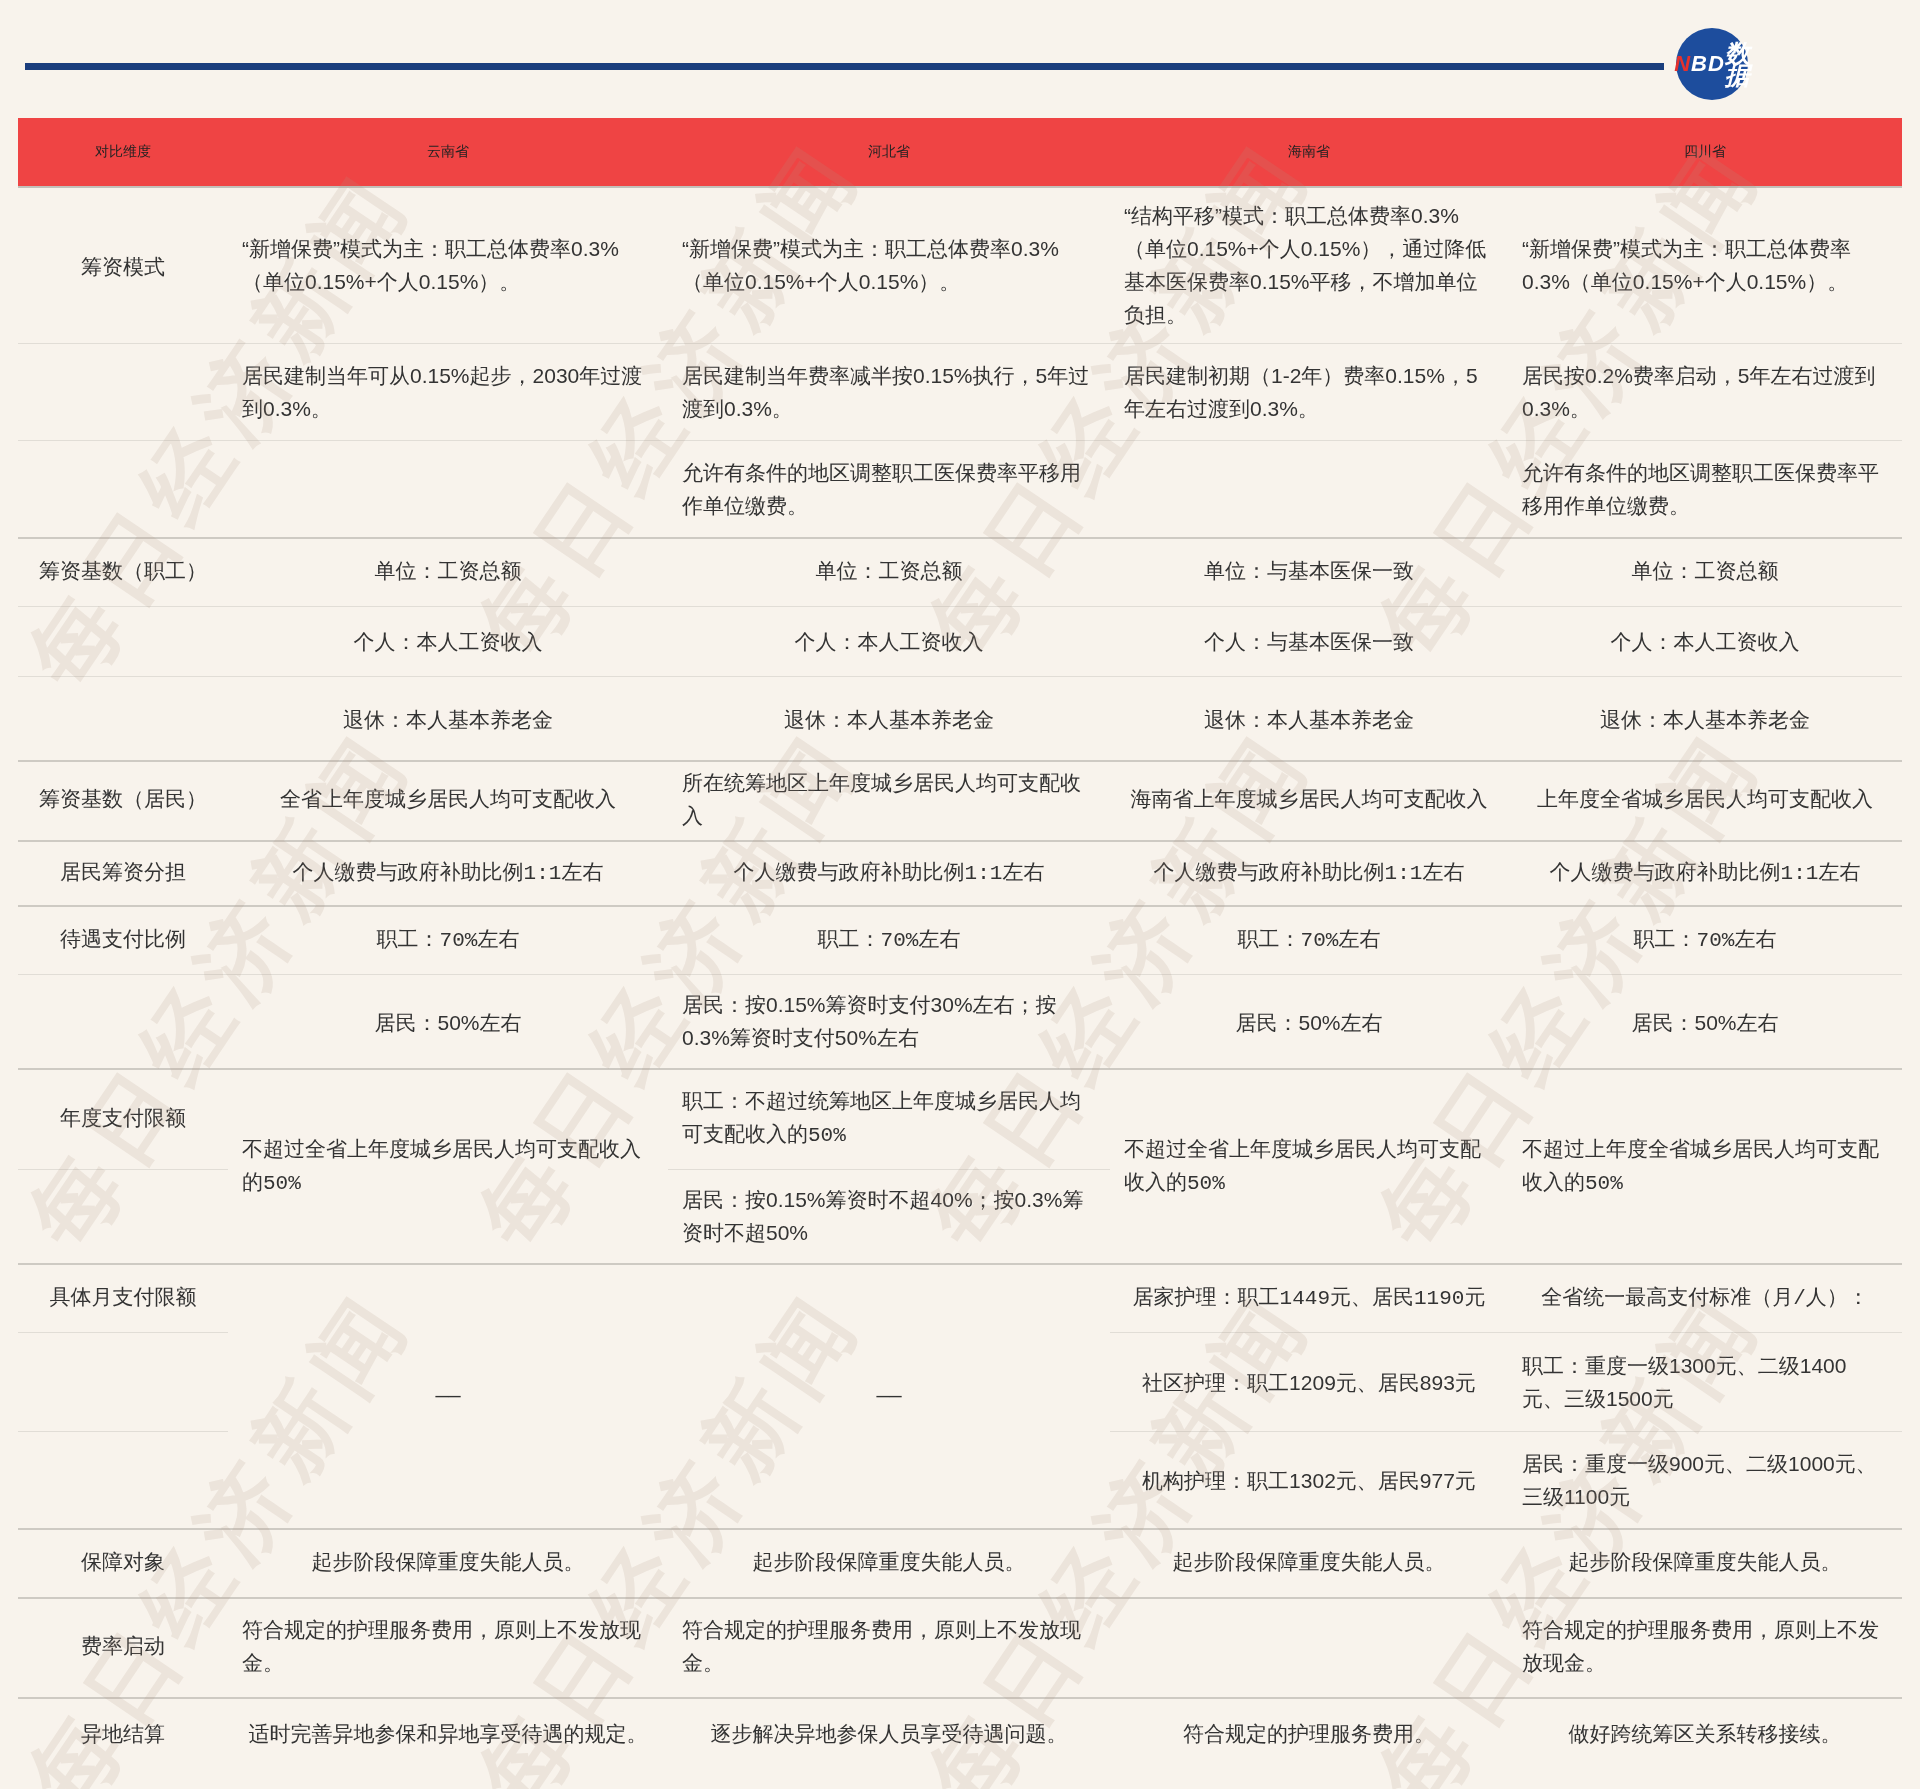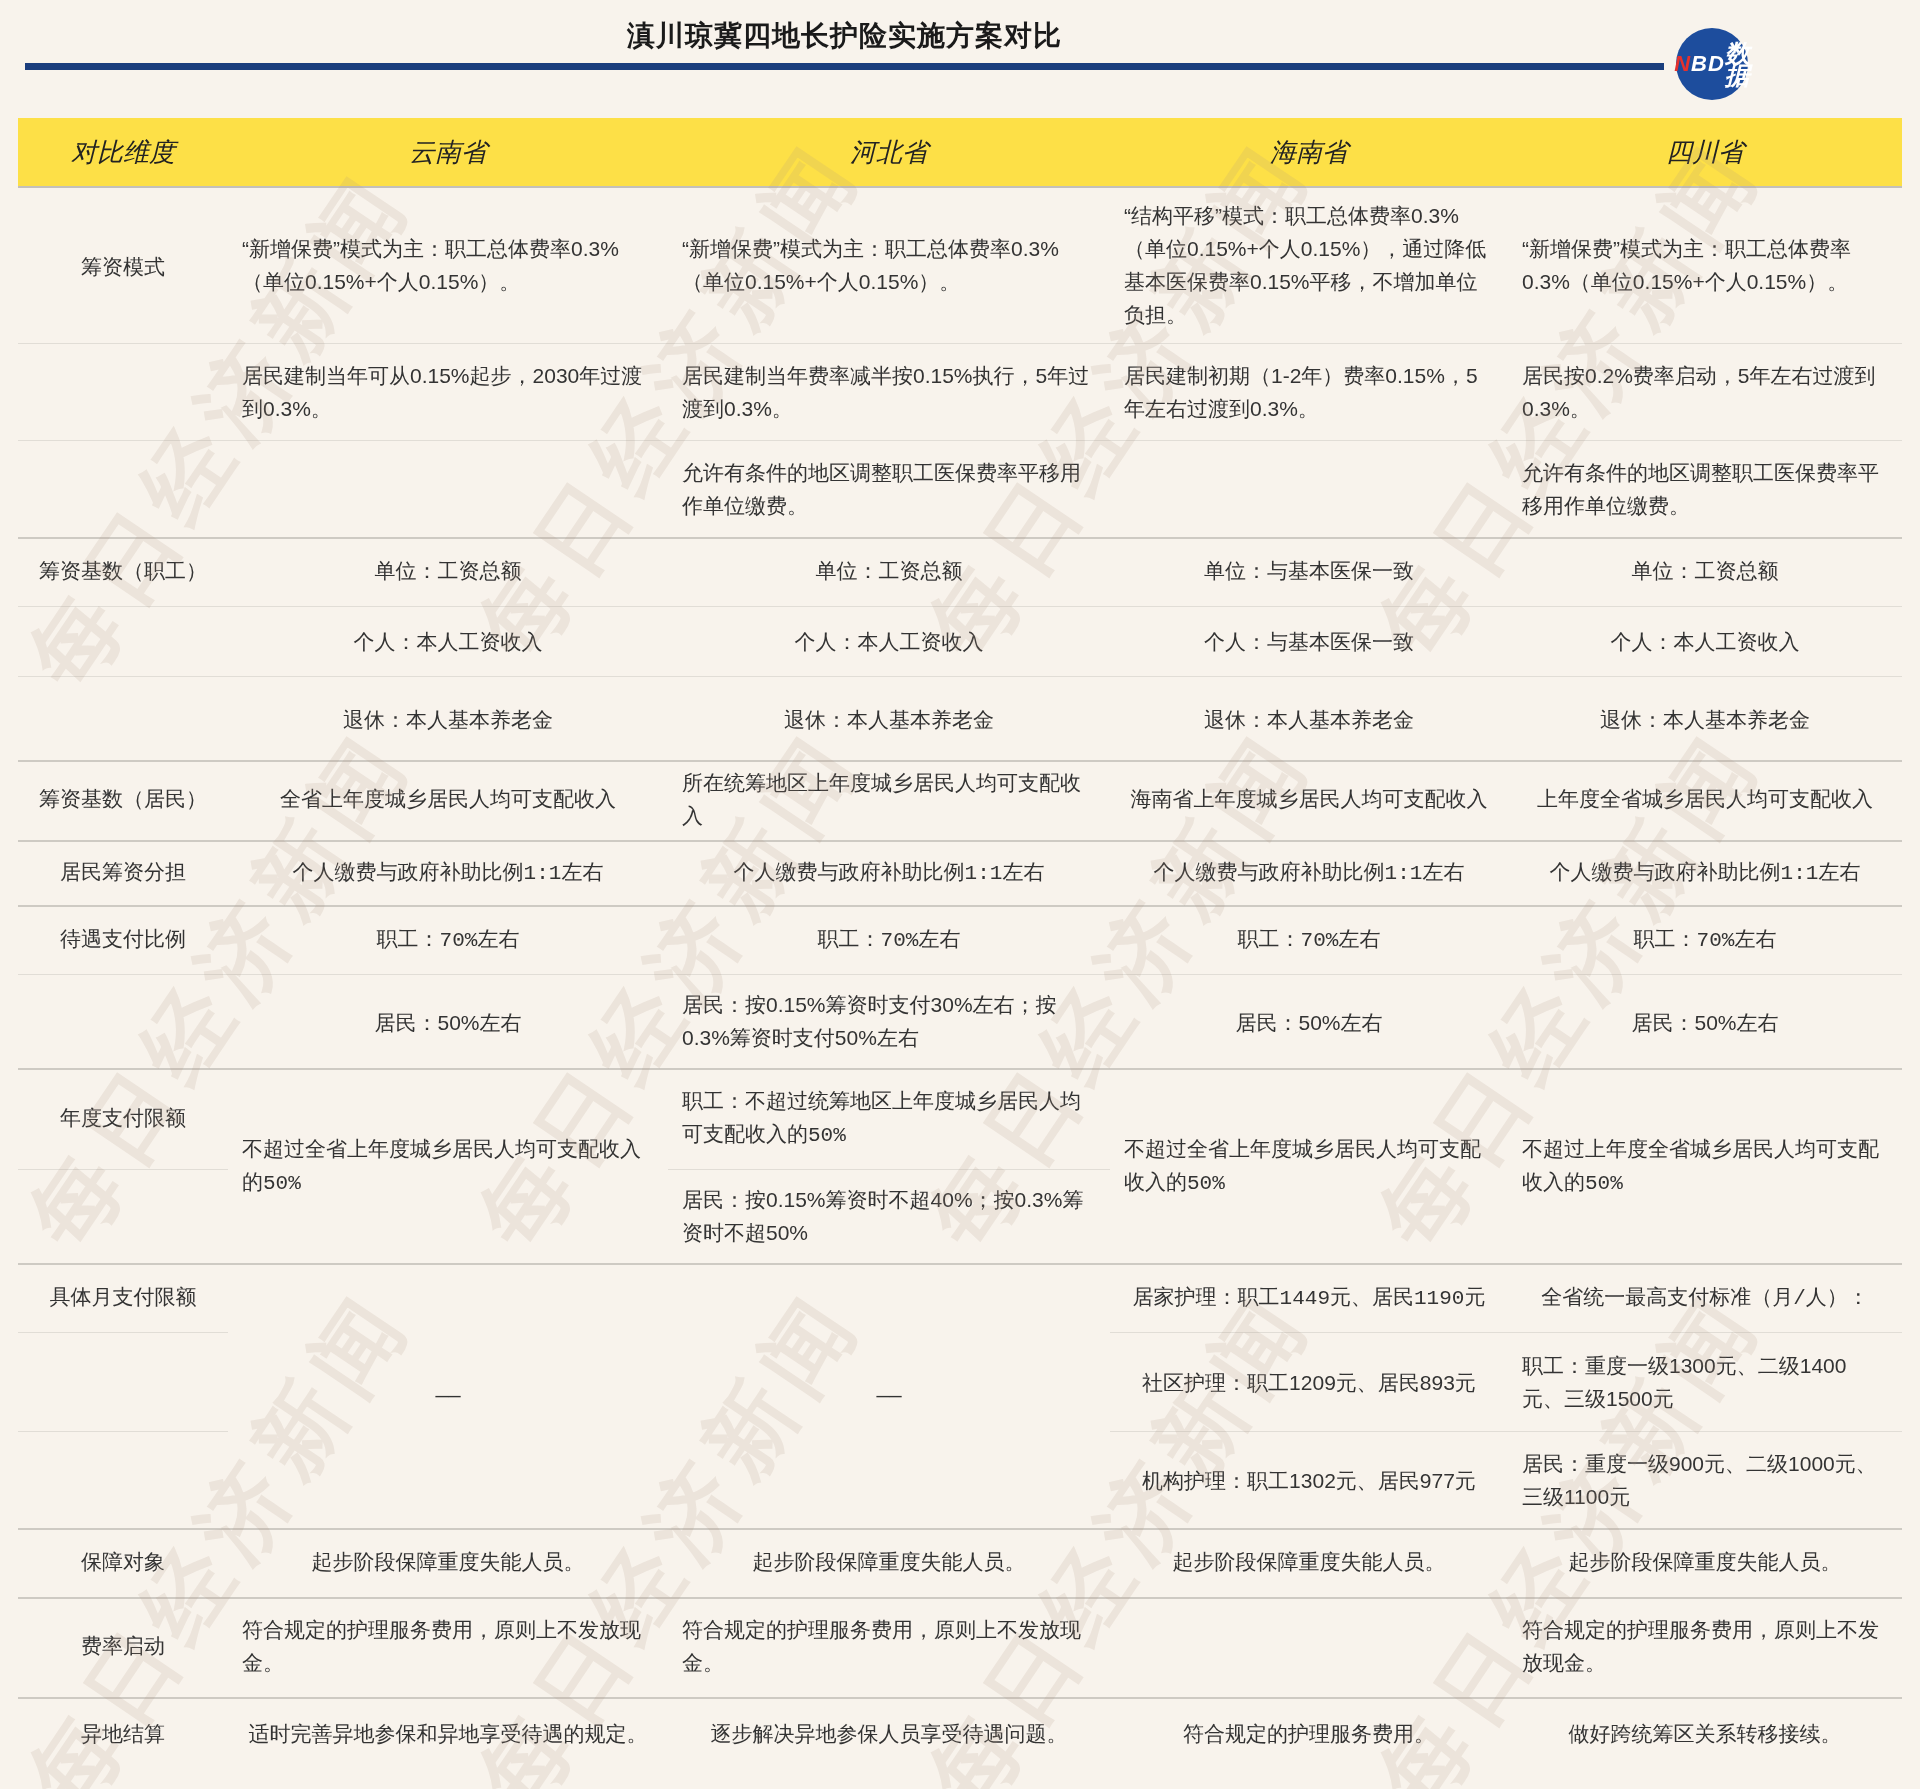--- a/index.html
+++ b/index.html
@@ -41,41 +41,40 @@
     color:rgba(173,152,129,0.16);
     transform:rotate(-56deg);transform-origin:center;
   }
 
   
   table.cmp{
     position:absolute;left:18px;top:118px;width:1884px;
     border-collapse:collapse;table-layout:fixed;z-index:1;
   }
   table.cmp th{
-    background:#fde047;height:66px;
-    font-size:26px;font-weight:normal;color:#222;
+    background:#ef4444;height:66px;
+    font-size:14px;font-weight:normal;color:#222;
     border-bottom:2px solid #c3c0ba;
-    vertical-align:middle;text-align:center;font-style:italic;
+    vertical-align:middle;text-align:center;
   }
   table.cmp td{
     vertical-align:middle;text-align:center;
     font-size:21px;line-height:33px;color:#333;
     padding:6px 14px;
   }
   tr.s > td{border-top:1px solid #e1ddd6;}
   tr.g > td{border-top:2px solid #cecac3;font-family:Liberation Mono, monospace;}
   .blk{display:inline-block;text-align:left;vertical-align:middle;}
   .dashcell{letter-spacing:0;}
 </style>
 </head>
 <body>
 
 <div class="page">
 
-  <div class="title">滇川琼冀四地长护险实施方案对比</div>
   <div class="title-rule"></div>
   <div class="logo">
     <div class="logo-l1"><span class="n">N</span><span>BD</span></div>
     <div class="logo-l2">数据</div>
   </div>
 
   <table class="cmp">
     <colgroup>
       <col style="width:210px">
         <col style="width:440px">

